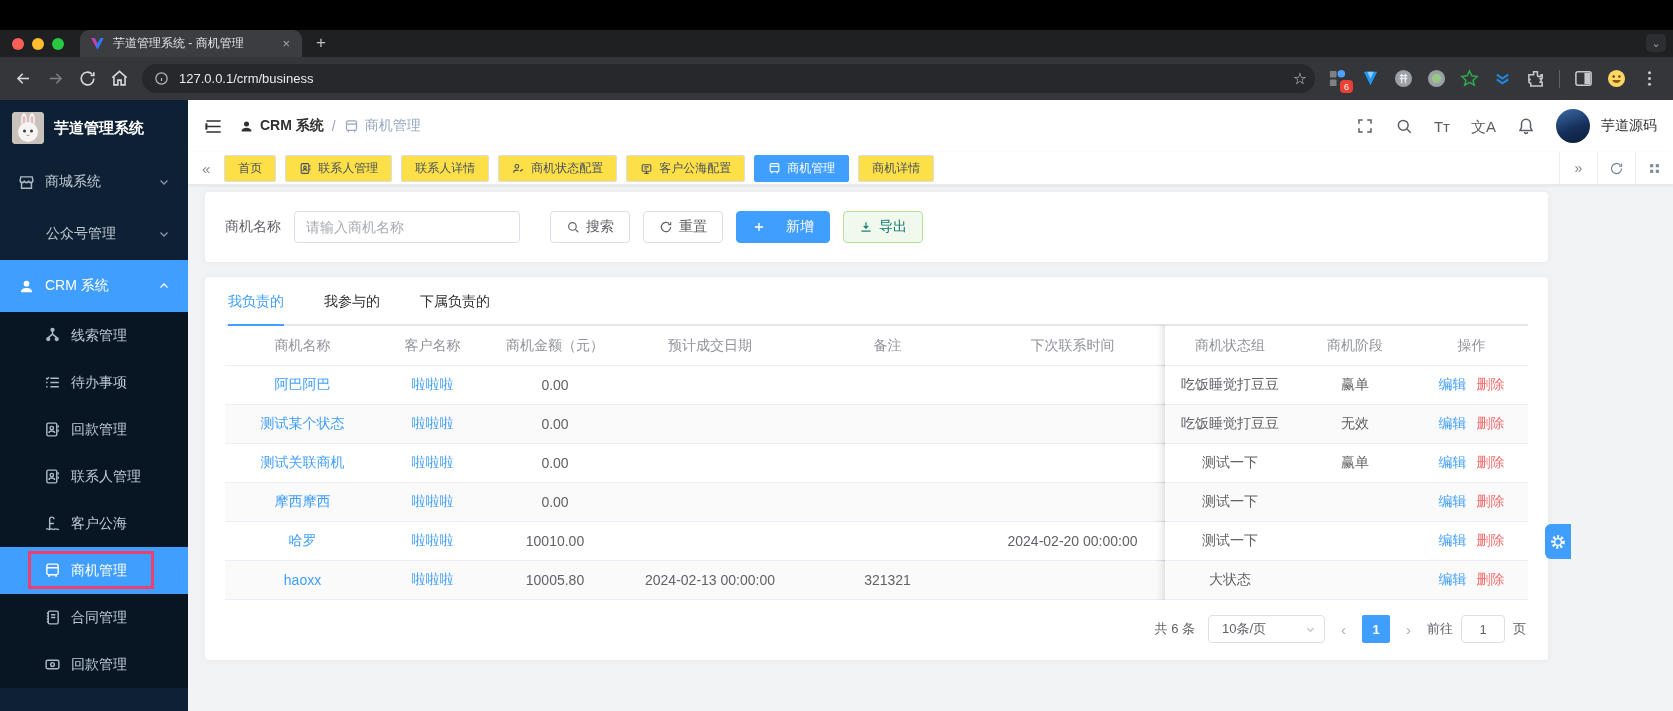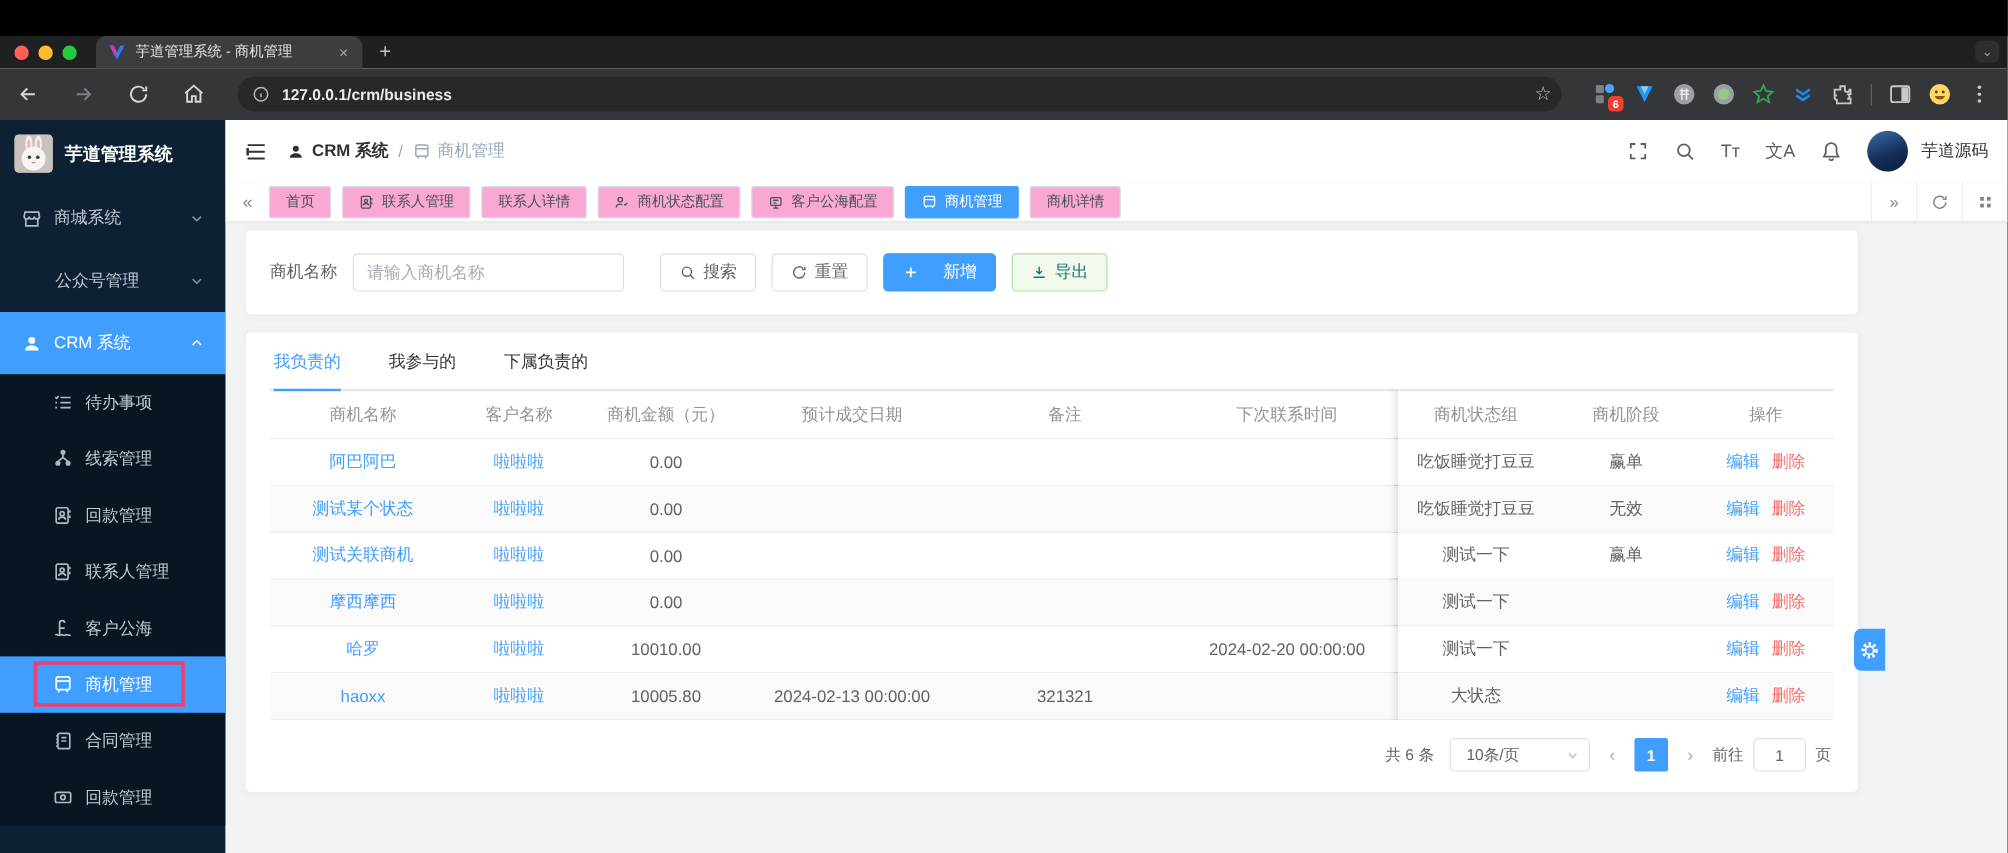--- a/index.html
+++ b/index.html
@@ -9,21 +9,21 @@
   
   .titlebar{position:absolute;top:0;left:0;right:0;height:27px;background:#1e2022;display:flex;align-items:flex-end;}
   .traffic{display:flex;gap:8px;align-items:center;padding:0 16px 7px 12px;}
   .light{width:12px;height:12px;border-radius:50%;}
   .light.red{background:#ff5f57}.light.yellow{background:#febc2e}.light.green{background:#28c840}
   .chrome-tab{height:27px;width:222px;background:#3b3d40;border-radius:9px 9px 0 0;display:flex;align-items:center;gap:8px;padding:0 10px;color:#dfe1e4;font-size:12px;}
   .chrome-tab .tab-title{flex:1;white-space:nowrap;overflow:hidden;}
   .tab-close{color:#a5a8ac;font-size:13px;padding:0 2px;}
   .newtab{color:#c0c3c7;font-size:17px;margin-left:14px;padding-bottom:4px;}
   .tab-search{position:absolute;right:7px;top:4px;width:20px;height:18px;border-radius:5px;background:#2c2e31;color:#9aa0a6;display:flex;align-items:center;justify-content:center;font-size:11px;}
-  .toolbar{position:absolute;top:27px;left:0;right:0;height:43px;background:#35363a;display:flex;align-items:center;gap:27px;padding:0 14px;font-weight:bold;}
+  .toolbar{position:absolute;top:27px;left:0;right:0;height:43px;background:#35363a;display:flex;align-items:center;gap:13px;padding:0 14px;}
   .nav-ic{width:19px;height:19px;color:#d7d9dc;flex-shrink:0;}
   .nav-ic.dim{color:#7d8084;}
   .url-pill{flex:1;height:29px;background:#26282b;border-radius:15px;display:flex;align-items:center;gap:10px;padding:0 8px 0 12px;min-width:0;}
   .url-text{color:#e8eaed;font-size:13px;flex:1;white-space:nowrap;overflow:hidden;}
   .pill-star{color:#c6c9cc;font-size:16px;line-height:1;}
   .ext{display:flex;align-items:center;gap:14px;flex-shrink:0;}
   .ext .eic{width:19px;height:19px;position:relative;display:flex;align-items:center;justify-content:center;}
   .ext-badge{position:absolute;right:-6px;bottom:-5px;background:#e94235;color:#fff;font-size:9px;min-width:13px;height:13px;border-radius:4px;display:flex;align-items:center;justify-content:center;padding:0 2px;}
   .tool-div{width:1px;height:18px;background:#5f6368;}
 
@@ -55,21 +55,21 @@
   .cic{width:15px;height:15px;}
   .nav-right{margin-left:auto;display:flex;align-items:center;gap:21px;color:#5a5e66;}
   .hic{width:18px;height:18px;color:#5a5e66;}
   .txt-ic{font-size:15px;color:#5a5e66;line-height:1;}
   .avatar{width:34px;height:34px;border-radius:50%;background:linear-gradient(160deg,#3a6ea8 0%,#16305c 55%,#0a1c38 100%);flex-shrink:0;}
   .nav-user{font-size:14px;color:#303133;margin-left:-10px;}
 
   .tagsbar{height:33px;background:#fff;border-bottom:1px solid #e8eaee;box-shadow:0 1px 3px rgba(0,0,0,.07);display:flex;align-items:center;padding:0 0 0 8px;gap:8px;flex-shrink:0;position:relative;z-index:2;}
   .tag-collapse{color:#808695;font-size:15px;padding:0 6px;}
   .tags-list{display:flex;align-items:center;gap:9px;}
-  .tag{height:27px;display:inline-flex;align-items:center;gap:6px;padding:0 13px;border:1px solid #d8dce5;background:#f9a8d4;color:#495060;font-size:12px;border-radius:2px;cursor:pointer;white-space:nowrap;}
+  .tag{height:27px;display:inline-flex;align-items:center;gap:6px;padding:0 13px;border:1px solid #d8dce5;background:#fde047;color:#495060;font-size:12px;border-radius:2px;cursor:pointer;white-space:nowrap;}
   .tag .tic{width:13px;height:13px;}
   .tag.active{background:#409eff;border-color:#409eff;color:#fff;}
   .tags-right{margin-left:auto;display:flex;align-items:center;height:100%;}
   .tbtn{display:flex;align-items:center;justify-content:center;width:38px;height:100%;border-left:1px solid #ededed;color:#7d8694;font-size:14px;}
   .tbtn svg{width:15px;height:15px;}
 
   .content{flex:1;padding:7px 125px 0 17px;overflow:hidden;}
   .card{background:#fff;border-radius:4px;box-shadow:0 0 8px rgba(0,0,0,.05);}
   .search-card{padding:19px 20px;display:flex;align-items:center;}
   .form-label{font-size:14px;color:#606266;margin-right:13px;}
@@ -273,33 +273,33 @@
           </svg>
         <span>CRM 系统</span>
         <svg class="chev" viewBox="0 0 24 24" fill="none" stroke="currentColor" stroke-width="2.5">
             <path d="M5 15l7-7 7 7"></path>
           </svg>
       </div>
 
       <div class="submenu">
         <div class="menu-item">
           <svg class="mic" viewBox="0 0 24 24" fill="none" stroke="currentColor" stroke-width="2">
-              <path d="M9 6h12M9 12h12M9 18h12"></path>
-              <path d="M3 5.5l1.5 1.5L7 4.5M3 12h2M3 18h2"></path>
-            </svg>
-          <span>待办事项</span>
-        </div>
-        <div class="menu-item">
-          <svg class="mic" viewBox="0 0 24 24" fill="none" stroke="currentColor" stroke-width="2">
               <path d="M12 3v7M12 10l-6 5M12 10l6 5"></path>
               <circle cx="12" cy="4" r="2" fill="currentColor"></circle>
               <circle cx="6" cy="17" r="2" fill="currentColor"></circle>
               <circle cx="18" cy="17" r="2" fill="currentColor"></circle>
             </svg>
           <span>线索管理</span>
+        </div>
+        <div class="menu-item">
+          <svg class="mic" viewBox="0 0 24 24" fill="none" stroke="currentColor" stroke-width="2">
+              <path d="M9 6h12M9 12h12M9 18h12"></path>
+              <path d="M3 5.5l1.5 1.5L7 4.5M3 12h2M3 18h2"></path>
+            </svg>
+          <span>待办事项</span>
         </div>
         <div class="menu-item">
           <svg class="mic" viewBox="0 0 24 24" fill="none" stroke="currentColor" stroke-width="2">
               <rect x="4" y="3" width="14" height="18" rx="2"></rect>
               <circle cx="11" cy="10" r="2.4"></circle>
               <path d="M7 17c0-2 1.8-3 4-3s4 1 4 3M20 6v3M20 12v3"></path>
             </svg>
           <span>回款管理</span>
         </div>
         <div class="menu-item">

